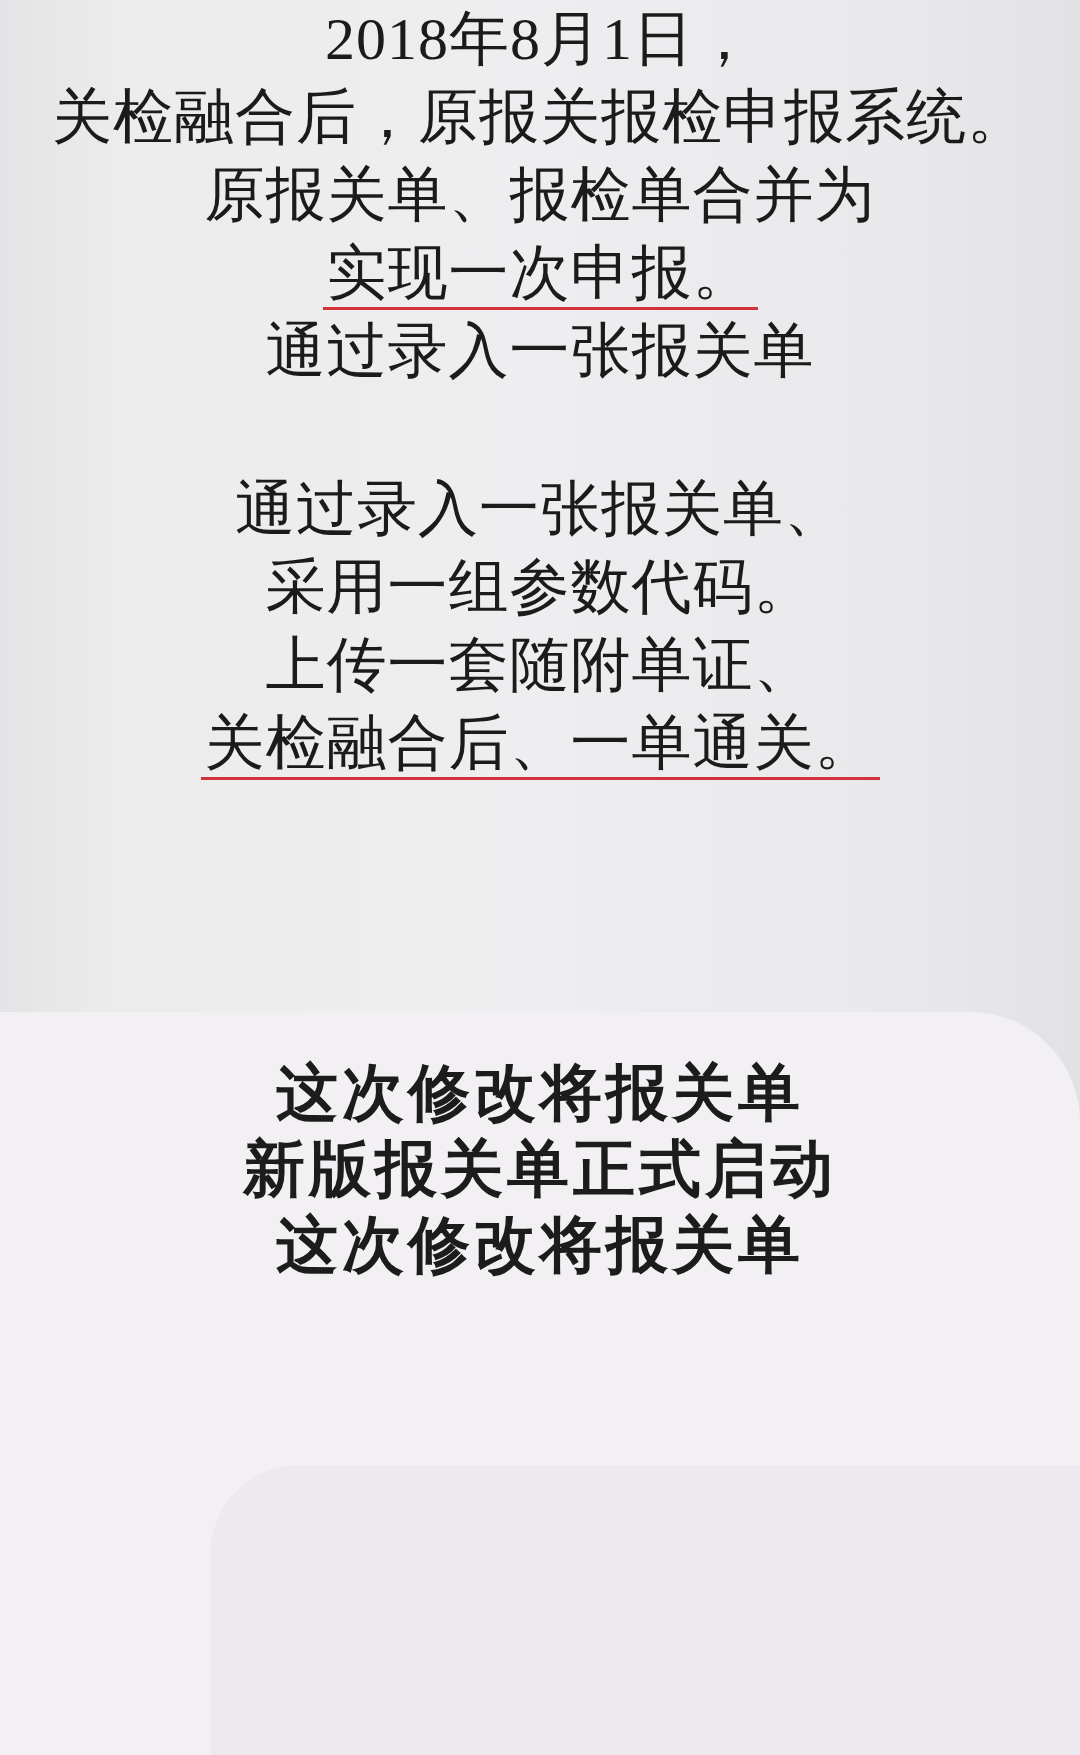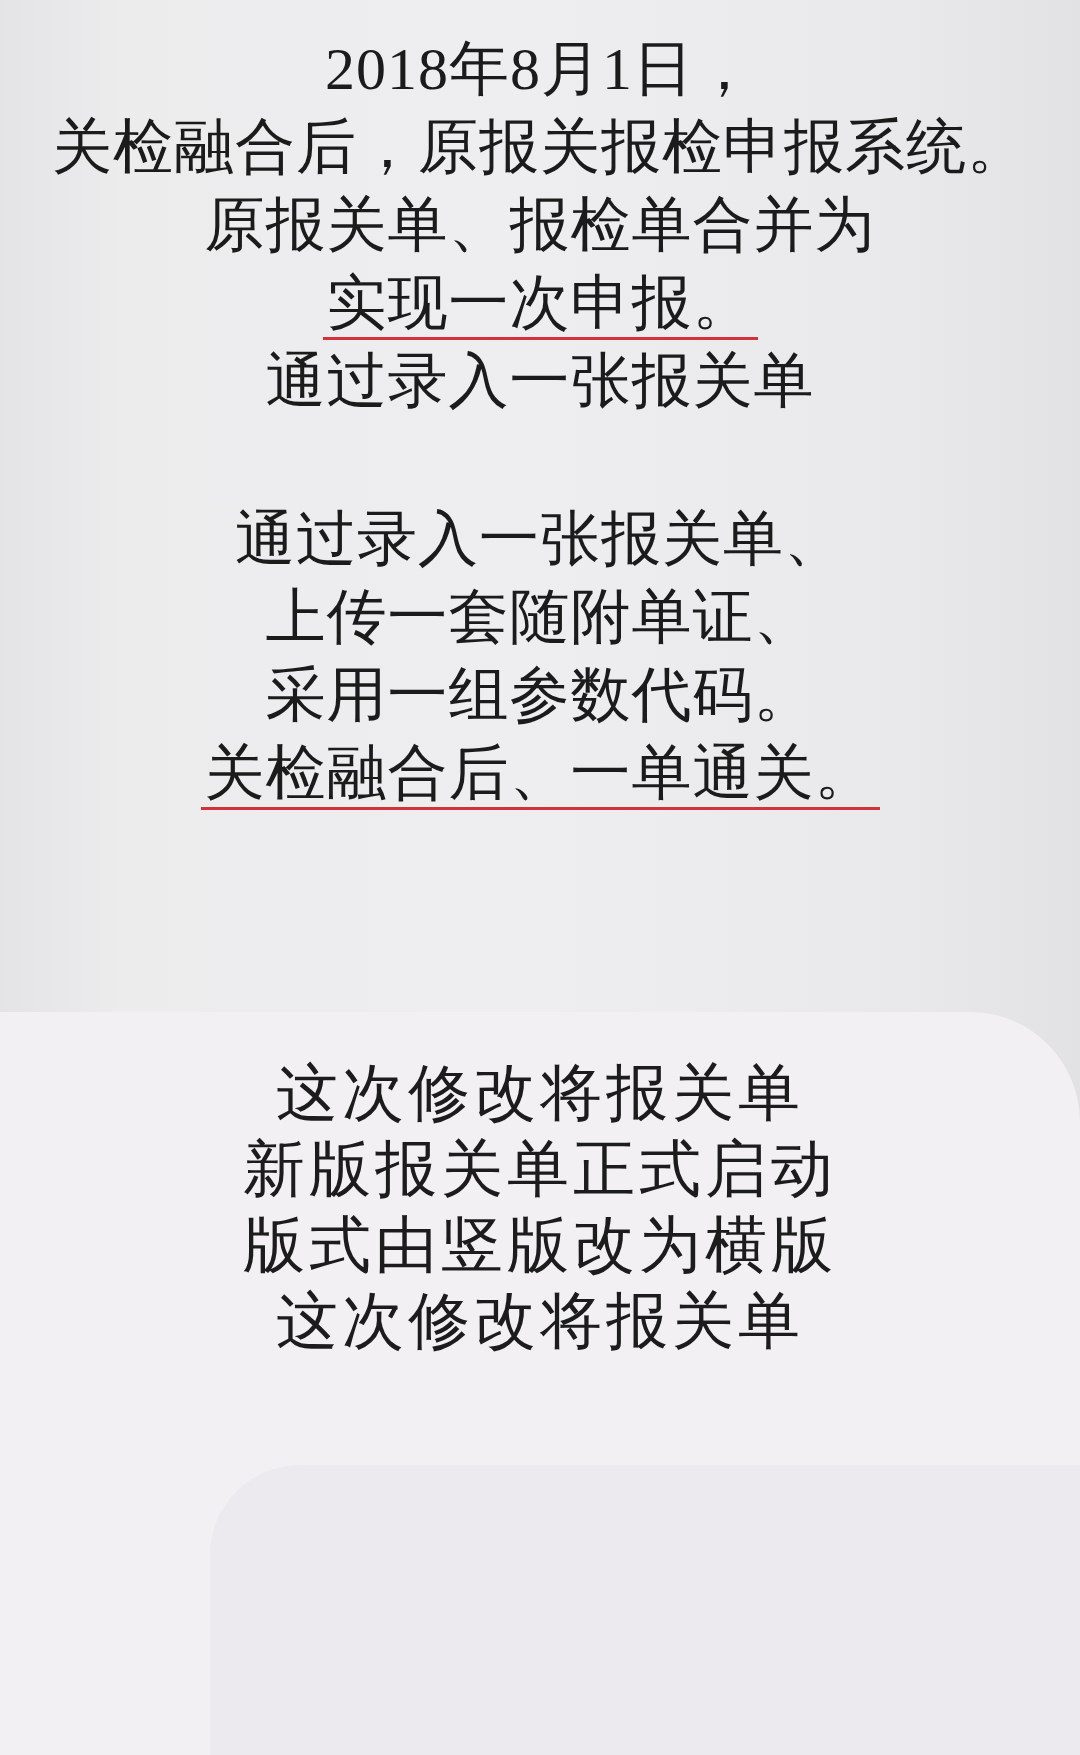--- a/index.html
+++ b/index.html
@@ -27,21 +27,20 @@
         #e9e9eb 900px,
         #e2e2e4 1080px);
   }
 
   .top-section {
     position: absolute;
     top: 0;
     left: 0;
     width: 1080px;
     height: 1110px;
-    padding-top: 30px;
     box-sizing: border-box;
     text-align: center;
   }
 
   .serif-line {
     font-family: "Liberation Serif", "DejaVu Serif", serif;
     font-size: 60px;
     line-height: 78px;
     color: #1b1b1b;
     letter-spacing: 1px;
@@ -90,21 +89,21 @@
 
   .bold-block {
     position: absolute;
     left: 0;
     top: 1055px;
     width: 1080px;
     text-align: center;
   }
   .bold-line {
     font-family: "DejaVu Sans", "Liberation Sans", sans-serif;
-    font-weight: normal;
+    font-weight: bold;
     font-size: 62px;
     line-height: 76px;
     color: #1c1c1c;
     letter-spacing: 4px;
     white-space: nowrap;
     display: block;
   }
 </style>
 </head>
 <body>
@@ -132,30 +131,29 @@
   <div class="serif-line">
     <span class="plain">通过录入一张报关单</span>
   </div>
 
   <div class="spacer-block"></div>
 
   <div class="serif-line">
     <span class="plain">通过录入一张报关单、</span>
   </div>
   <div class="serif-line">
-    <span class="plain">上传一套随附单证、</span>
+    <span class="plain">采用一组参数代码。</span>
   </div>
   <div class="serif-line">
-    <span class="plain">采用一组参数代码。</span>
+    <span class="plain">上传一套随附单证、</span>
   </div>
   <div class="serif-line">
     <span class="ul-wrap">
       <span>关检融合后、一单通关。</span>
     </span>
   </div>
 </div>
 
 <div class="bold-block">
   <span class="bold-line">这次修改将报关单</span>
   <span class="bold-line">新版报关单正式启动</span>
-  <span class="bold-line">版式由竖版改为横版</span>
   <span class="bold-line">这次修改将报关单</span>
 </div>
 
 </body></html>

